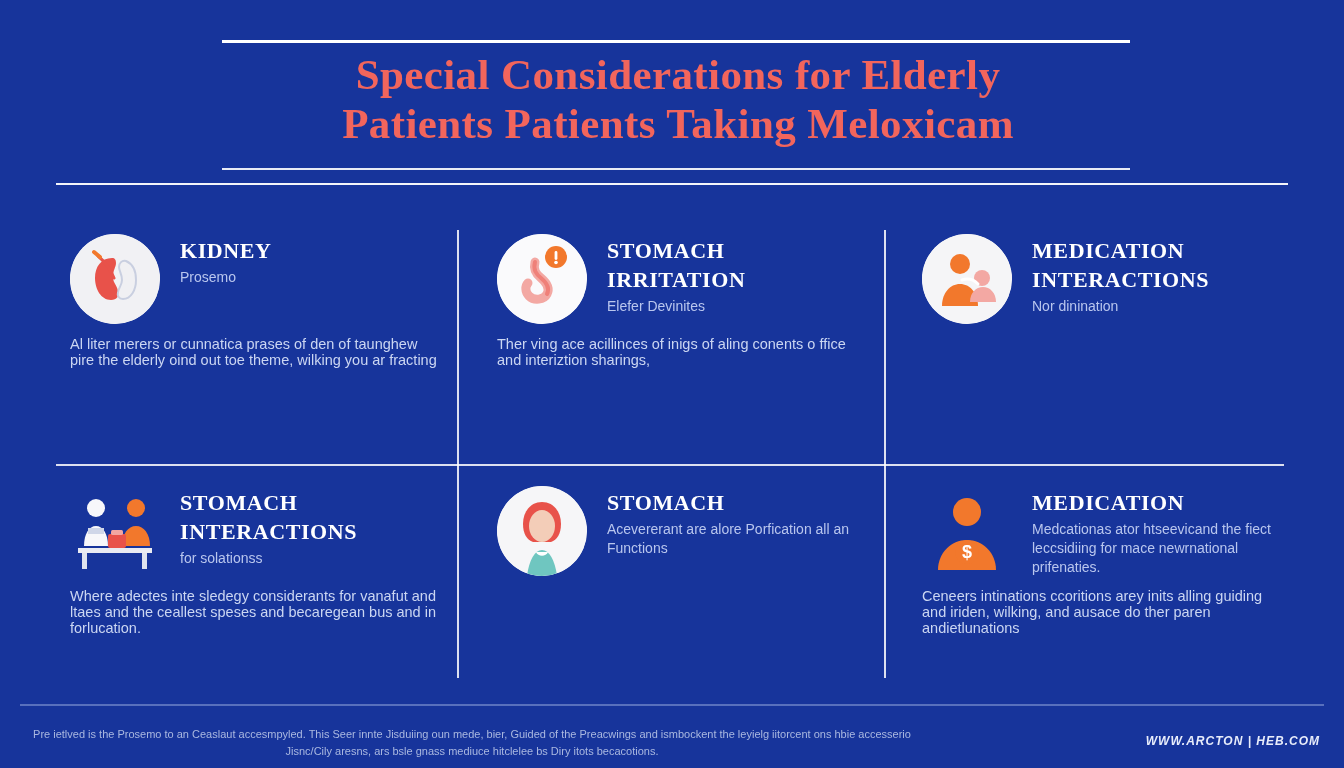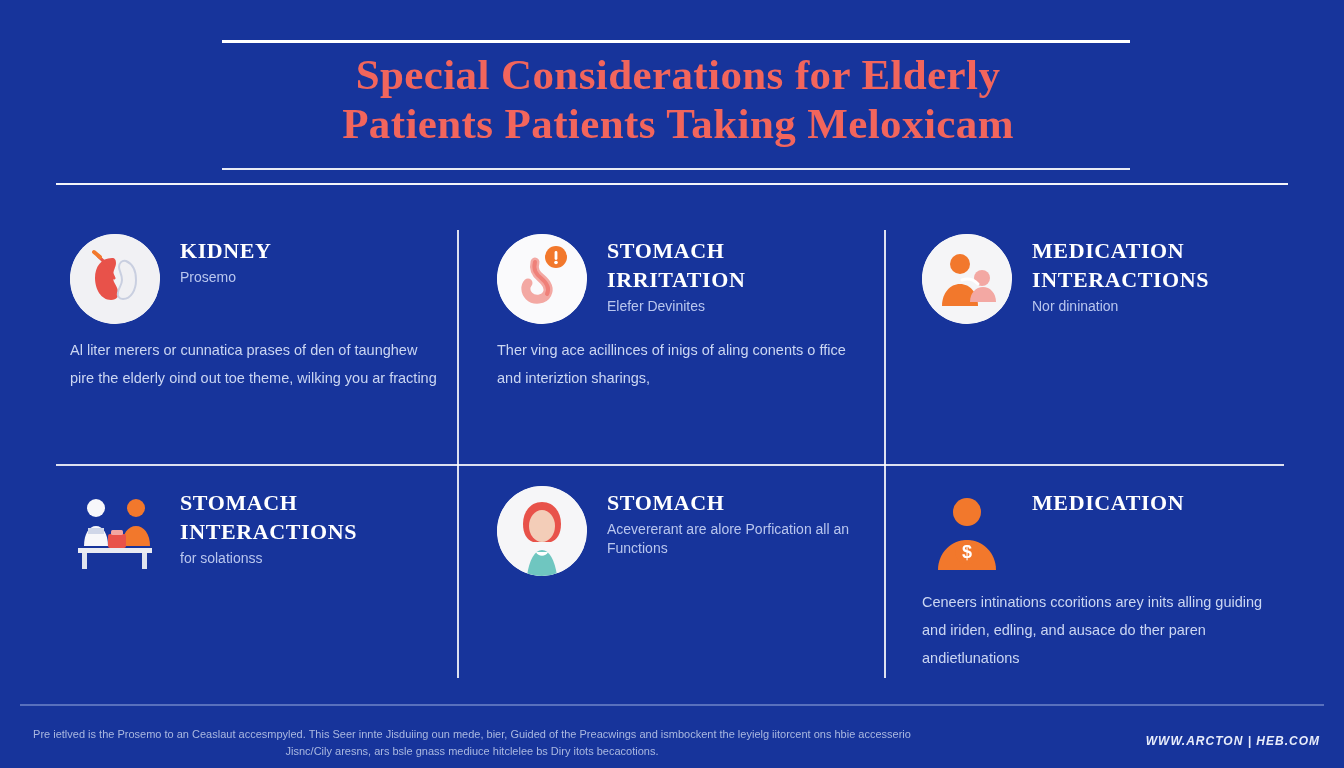--- a/index.html
+++ b/index.html
@@ -89,21 +89,21 @@
     color:#b9c6ee;
     font-size:14px;
     line-height:19px;
     margin-top:3px;
     filter:blur(.5px);
   }
   .cell-body{
     margin-top:6px;
     color:#cbd6f2;
     font-size:14.5px;
-    line-height:28px;
+    line-height:16px;
     filter:blur(.55px);
     width:368px;
   }
   
   .footer{
     position:absolute;left:0;top:700px;width:1344px;height:68px;
   }
   .foot-rule{
     position:absolute;left:20px;top:4px;width:1304px;height:2px;background:#8ea3d8;opacity:.55;
   }
@@ -223,20 +223,21 @@
             <rect x="38" y="48" width="18" height="14" rx="2" fill="#e8524a"></rect>
             <rect x="41" y="44" width="12" height="5" rx="1.5" fill="#f2a6a1"></rect>
           </svg>
         </div>
         <div class="cell-titles">
           <div class="cell-title">STOMACH</div>
           <div class="cell-title">INTERACTIONS</div>
           <div class="cell-sub">for solationss</div>
         </div>
       </div>
+      <div class="cell-body">Where adectes inte sledegy considerants for vanafut and ltaes and the ceallest speses and becaregean bus and in forlucation.</div>
     </div>
 
     <div class="cell c4">
       <div class="cell-head">
         <div class="icon-wrap">
           <div class="icon-circle">
             <svg width="90" height="90" viewBox="0 0 90 90">
               <circle cx="45" cy="45" r="45" fill="#f6f6f8"></circle>
               <path d="M26 38c0-13 8-22 19-22s19 9 19 22c0 10-4 16-10 18H36c-6-2-10-8-10-18z" fill="#e8524a"></path>
               <ellipse cx="45" cy="40" rx="13" ry="16" fill="#f3cdb8"></ellipse>
@@ -257,23 +258,24 @@
         <div class="icon-wrap">
           <svg width="90" height="90" viewBox="0 0 90 90">
             <circle cx="45" cy="26" r="14" fill="#f2782c"></circle>
             <path d="M16 84c0-17 13-30 29-30s29 13 29 30z" fill="#f2782c"></path>
             <circle cx="45" cy="66" r="12" fill="#f2782c"></circle>
             <text x="45" y="72" text-anchor="middle" font-family="Liberation Sans, sans-serif" font-size="18" font-weight="bold" fill="#ffffff">$</text>
           </svg>
         </div>
         <div class="cell-titles">
           <div class="cell-title">MEDICATION</div>
-        </div>
-      </div>
-      <div class="cell-body">Ceneers intinations ccoritions arey inits alling guiding and iriden, edling, and ausace do ther paren andietlunations</div>
+          <div class="cell-sub">Medcationas ator htseevicand the fiect leccsidiing for mace newrnational prifenaties.</div>
+        </div>
+      </div>
+      <div class="cell-body">Ceneers intinations ccoritions arey inits alling guiding and iriden, wilking, and ausace do ther paren andietlunations</div>
     </div>
   </div>
 
   <div class="footer">
     <div class="foot-rule"></div>
     <div class="foot-text">Pre ietlved is the Prosemo to an Ceaslaut accesmpyled. This Seer innte Jisduiing oun mede, bier, Guided of the Preacwings and ismbockent the leyielg iitorcent ons hbie accesserio Jisnc/Cily aresns, ars bsle gnass mediuce hitclelee bs Diry itots becacotions.</div>
     <div class="foot-url">WWW.ARCTON | HEB.COM</div>
   </div>
 
 </div>

